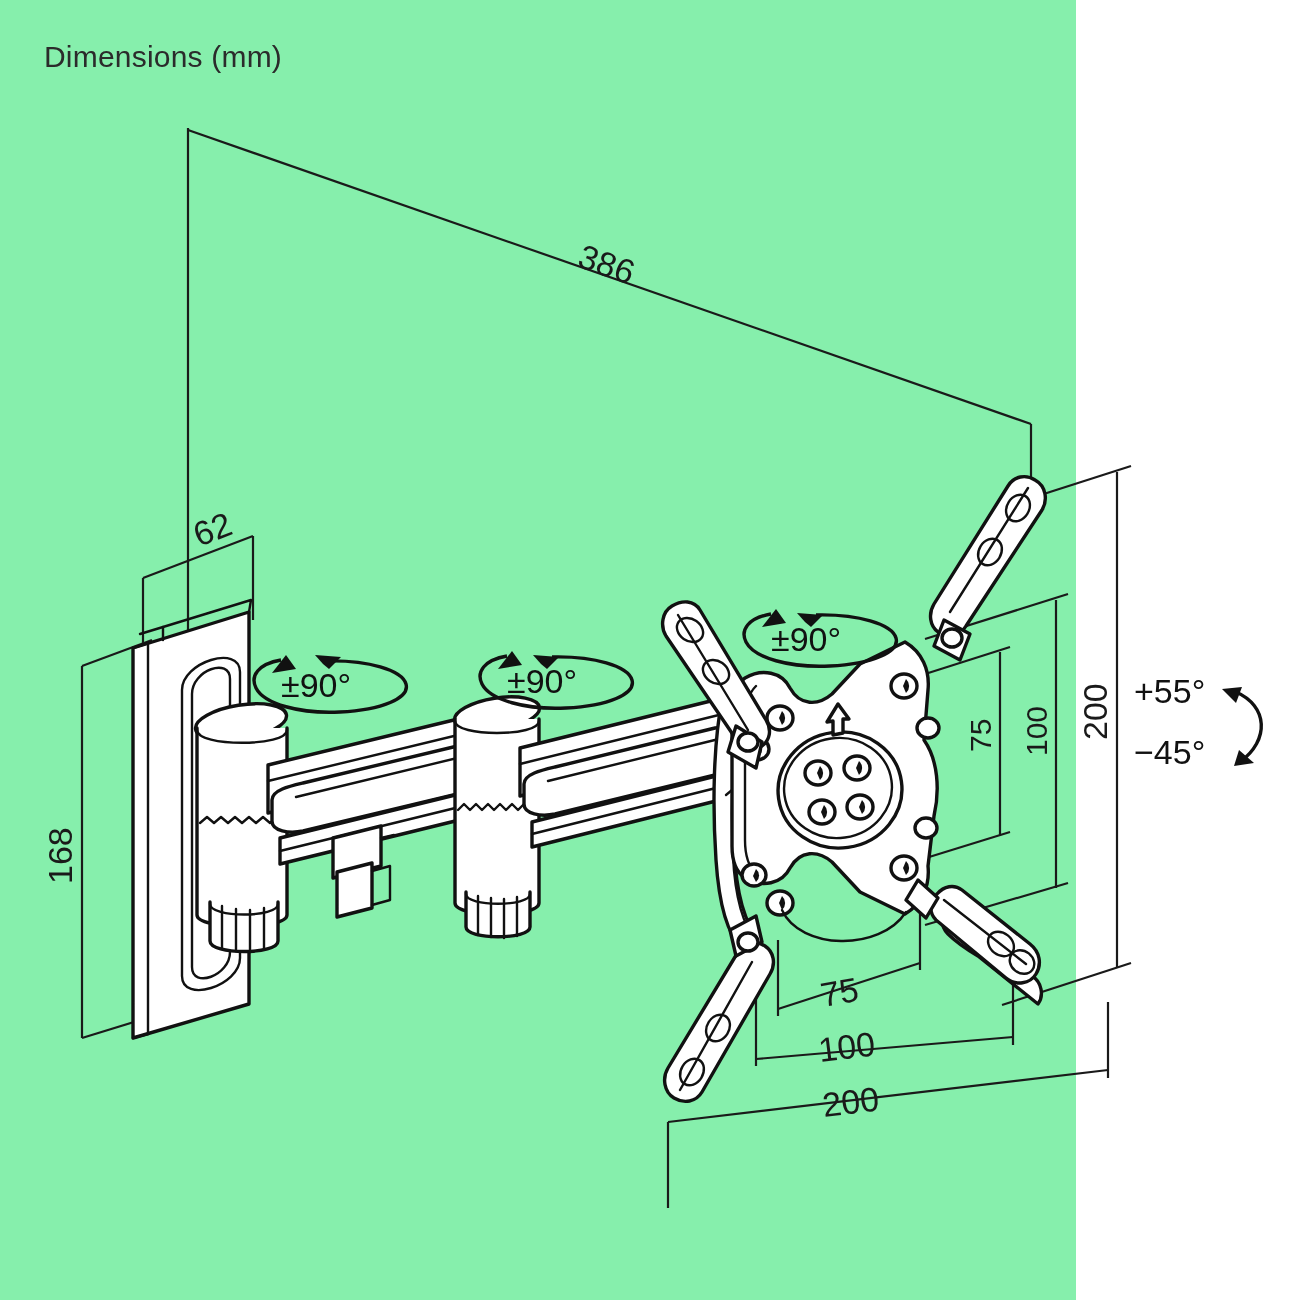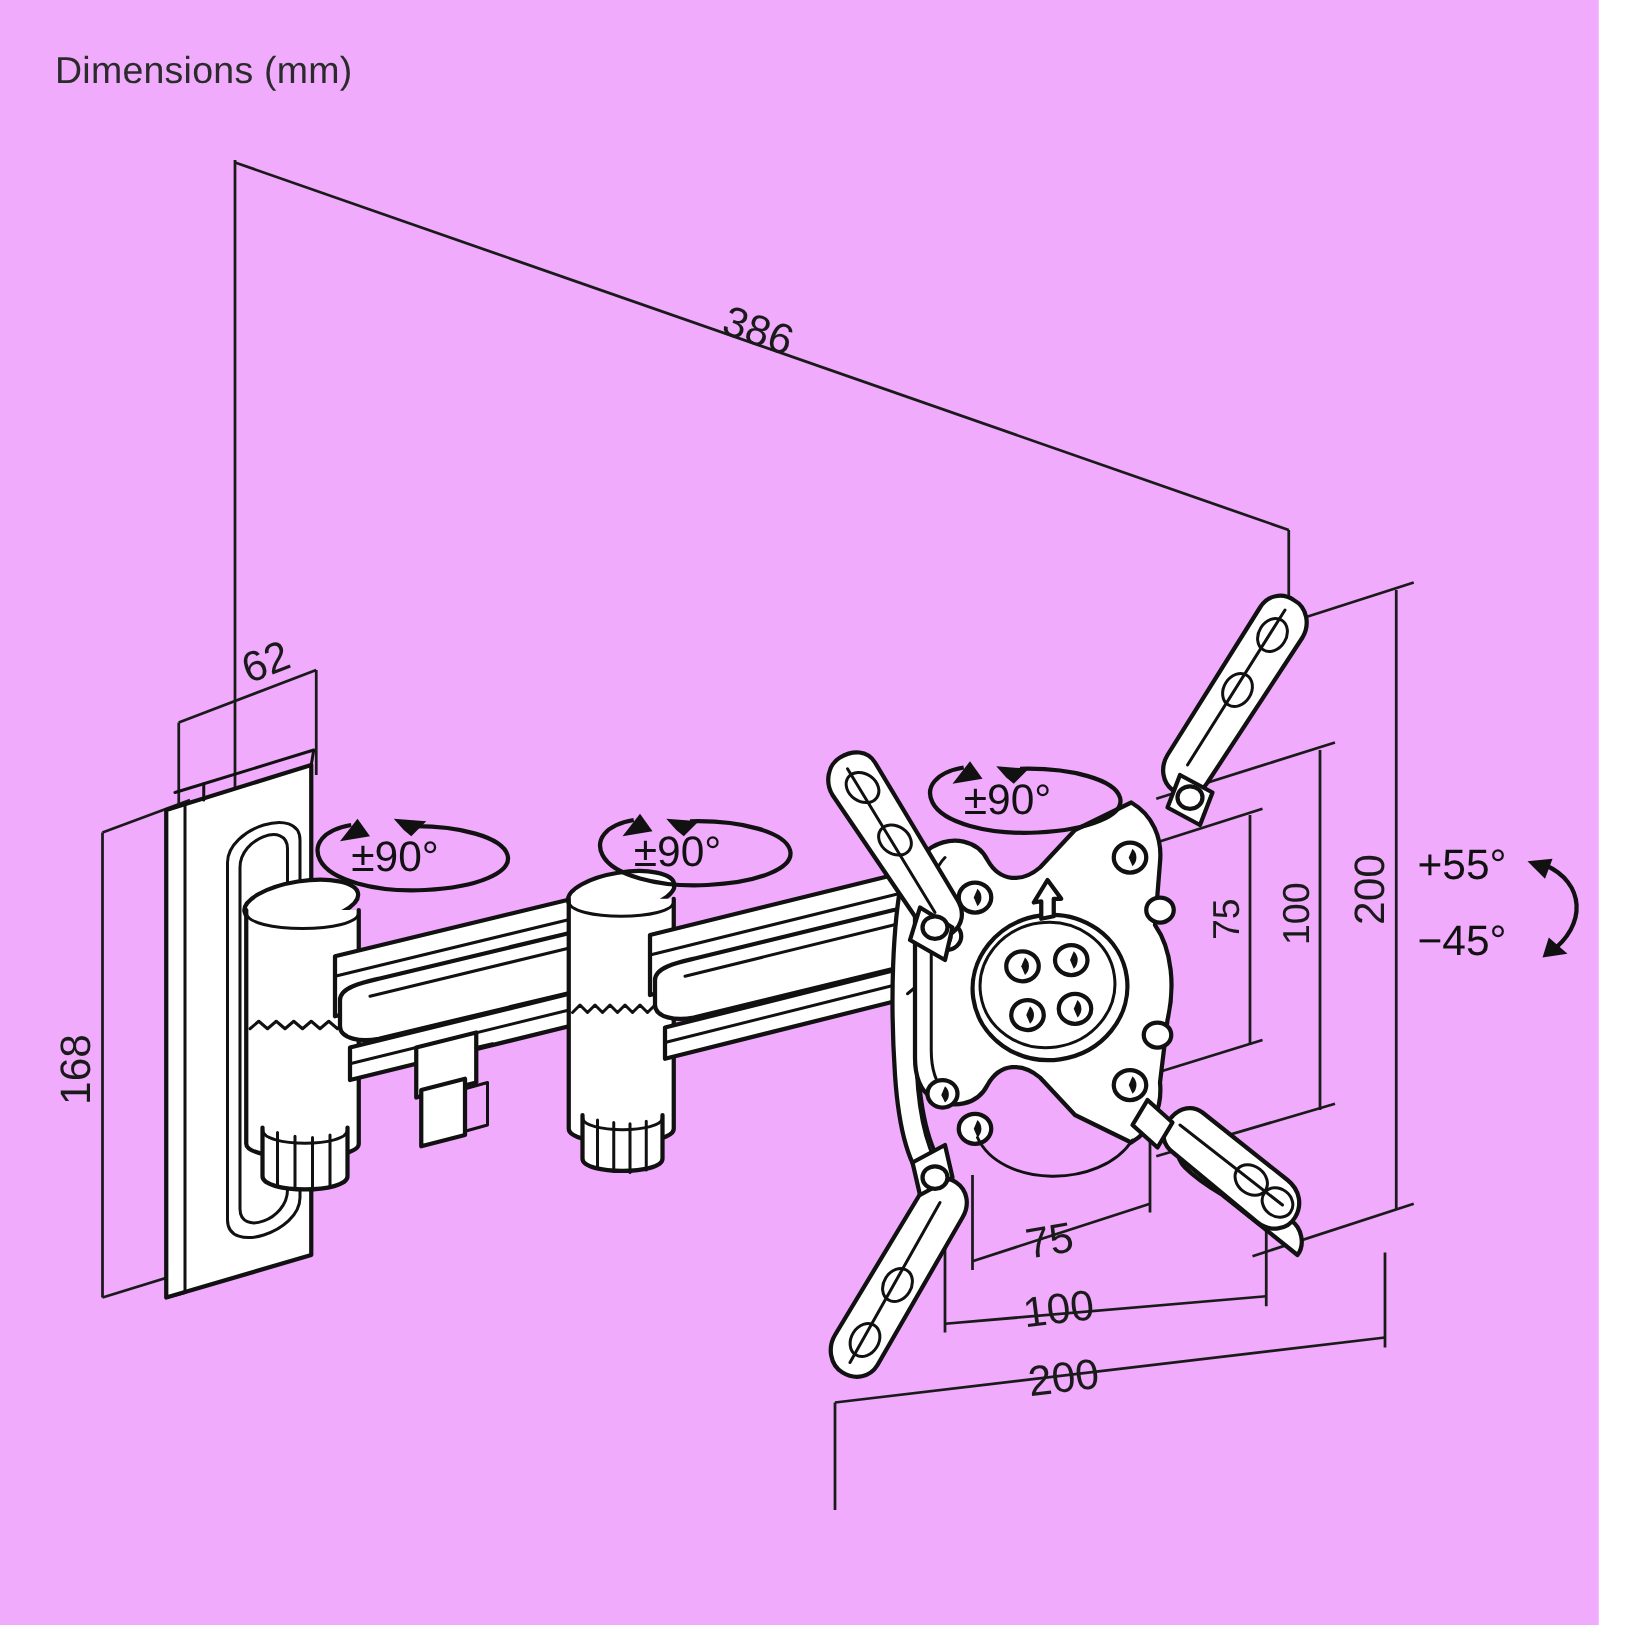--- a/index.html
+++ b/index.html
@@ -10,23 +10,23 @@
   }
   body {
     width: 1300px;
     height: 1300px;
     font-family: "Liberation Sans", sans-serif;
     overflow: hidden;
     position: relative;
   }
   #stage {
     position: relative;
-    width: 1279px;
+    width: 1076px;
     height: 1300px;
-    background: #f0abfc;
+    background: #86efac;
   }
   #page-title {
     position: absolute;
     left: 44px;
     top: 40px;
     font-size: 30px;
     font-weight: 400;
     color: #2b2b2b;
     letter-spacing: 0.2px;
     white-space: nowrap;

